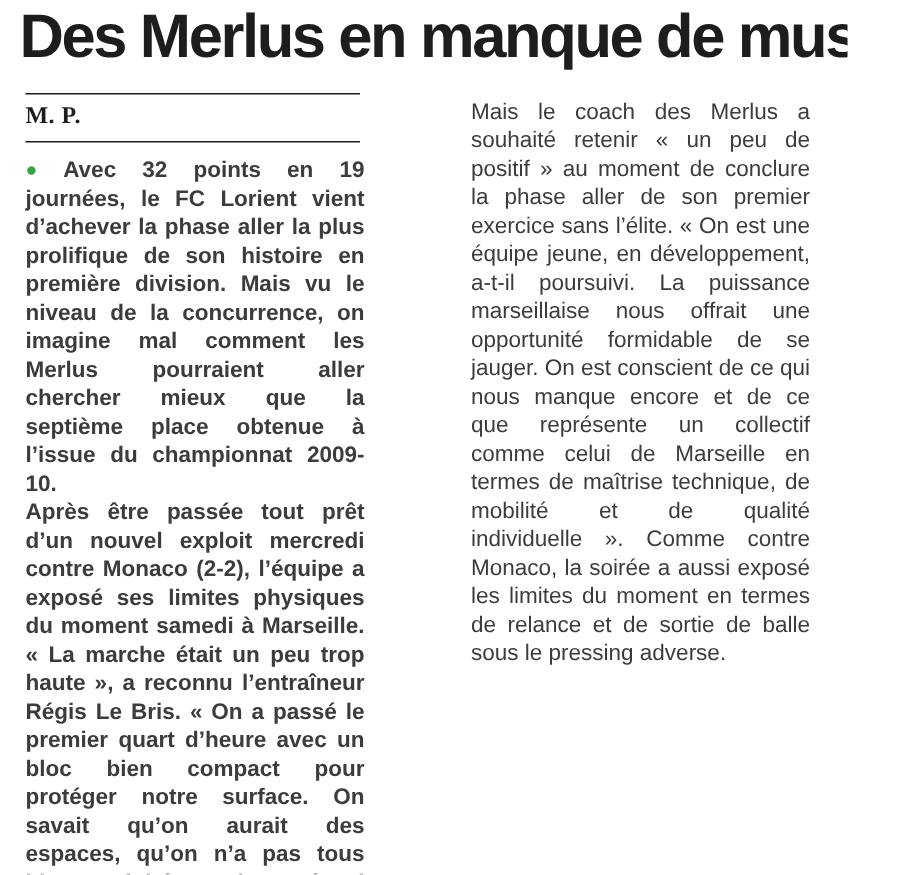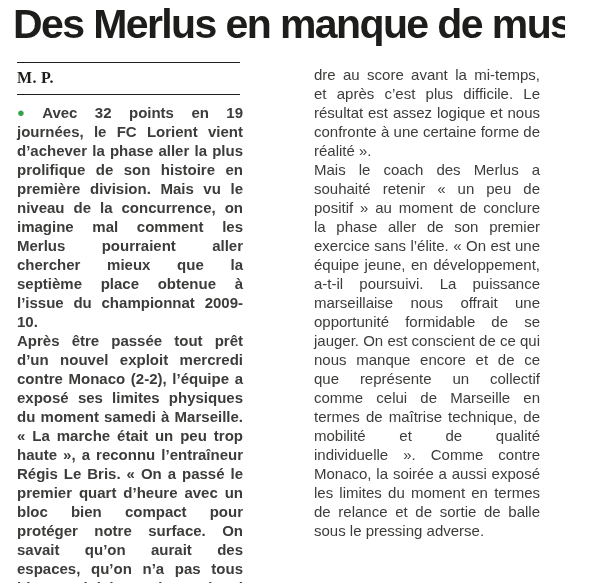--- a/index.html
+++ b/index.html
@@ -85,17 +85,16 @@
   <div class="byline-block">
     <span class="byline">M. P.</span>
   </div>
 
   <div class="col col-left">
     <p><span class="bullet">●</span><span>Avec 32 points en 19 journées, le FC Lorient vient d’achever la phase aller la plus prolifique de son histoire en première division. Mais vu le niveau de la concurrence, on imagine mal comment les Merlus pourraient aller chercher mieux que la septième place obtenue à l’issue du championnat 2009-10.</span></p>
     <p>Après être passée tout prêt d’un nouvel exploit mercredi contre Monaco (2-2), l’équipe a exposé ses limites physiques du moment samedi à Marseille. «&nbsp;La marche était un peu trop haute&nbsp;», a reconnu l’entraîneur Régis Le Bris. «&nbsp;On a passé le premier quart d’heure avec un bloc bien compact pour protéger notre surface. On savait qu’on aurait des espaces, qu’on n’a pas tous bien exploités, mais a réussi quelques bonnes sorties. On se fait rejoin-</p>
   </div>
 
   <div class="col col-right">
-    <p>dre au score avant la mi-temps, et après c’est plus difficile. Le résultat est assez logique et nous confronte à une certaine forme de réalité&nbsp;».</p>
     <p>Mais le coach des Merlus a souhaité retenir «&nbsp;un peu de positif&nbsp;» au moment de conclure la phase aller de son premier exercice sans l’élite. «&nbsp;On est une équipe jeune, en développement, a-t-il poursuivi. La puissance marseillaise nous offrait une opportunité formidable de se jauger. On est conscient de ce qui nous manque encore et de ce que représente un collectif comme celui de Marseille en termes de maîtrise technique, de mobilité et de qualité individuelle&nbsp;». Comme contre Monaco, la soirée a aussi exposé les limites du moment en termes de relance et de sortie de balle sous le pressing adverse.</p>
   </div>
 
 </div>
 
 </body></html>

